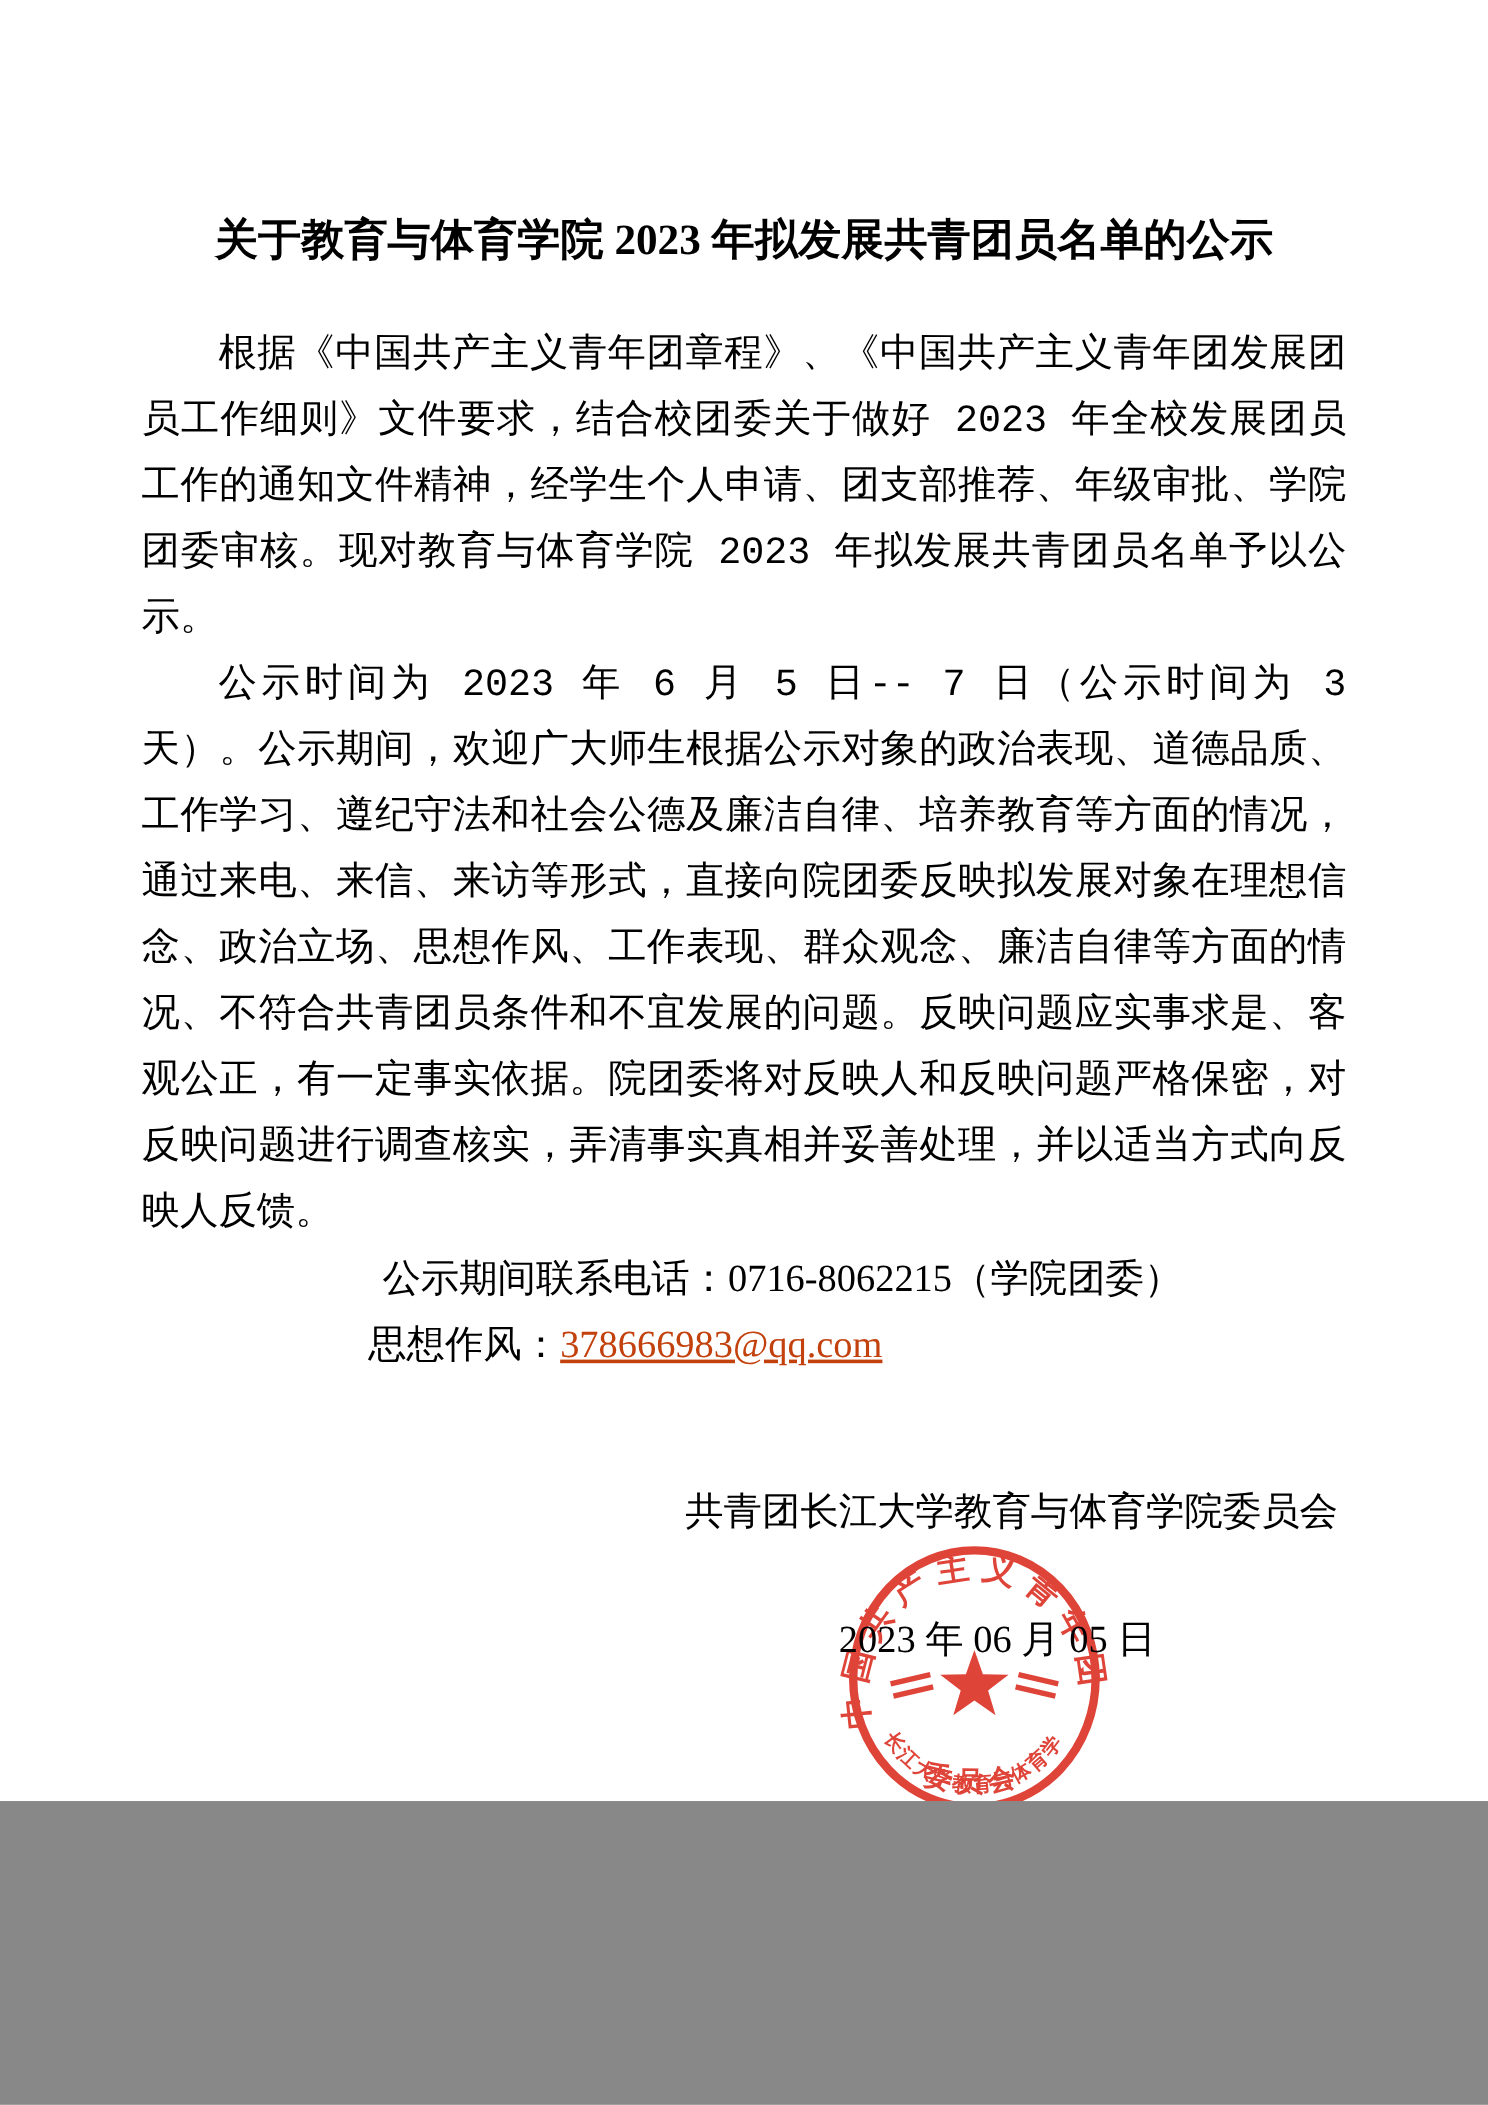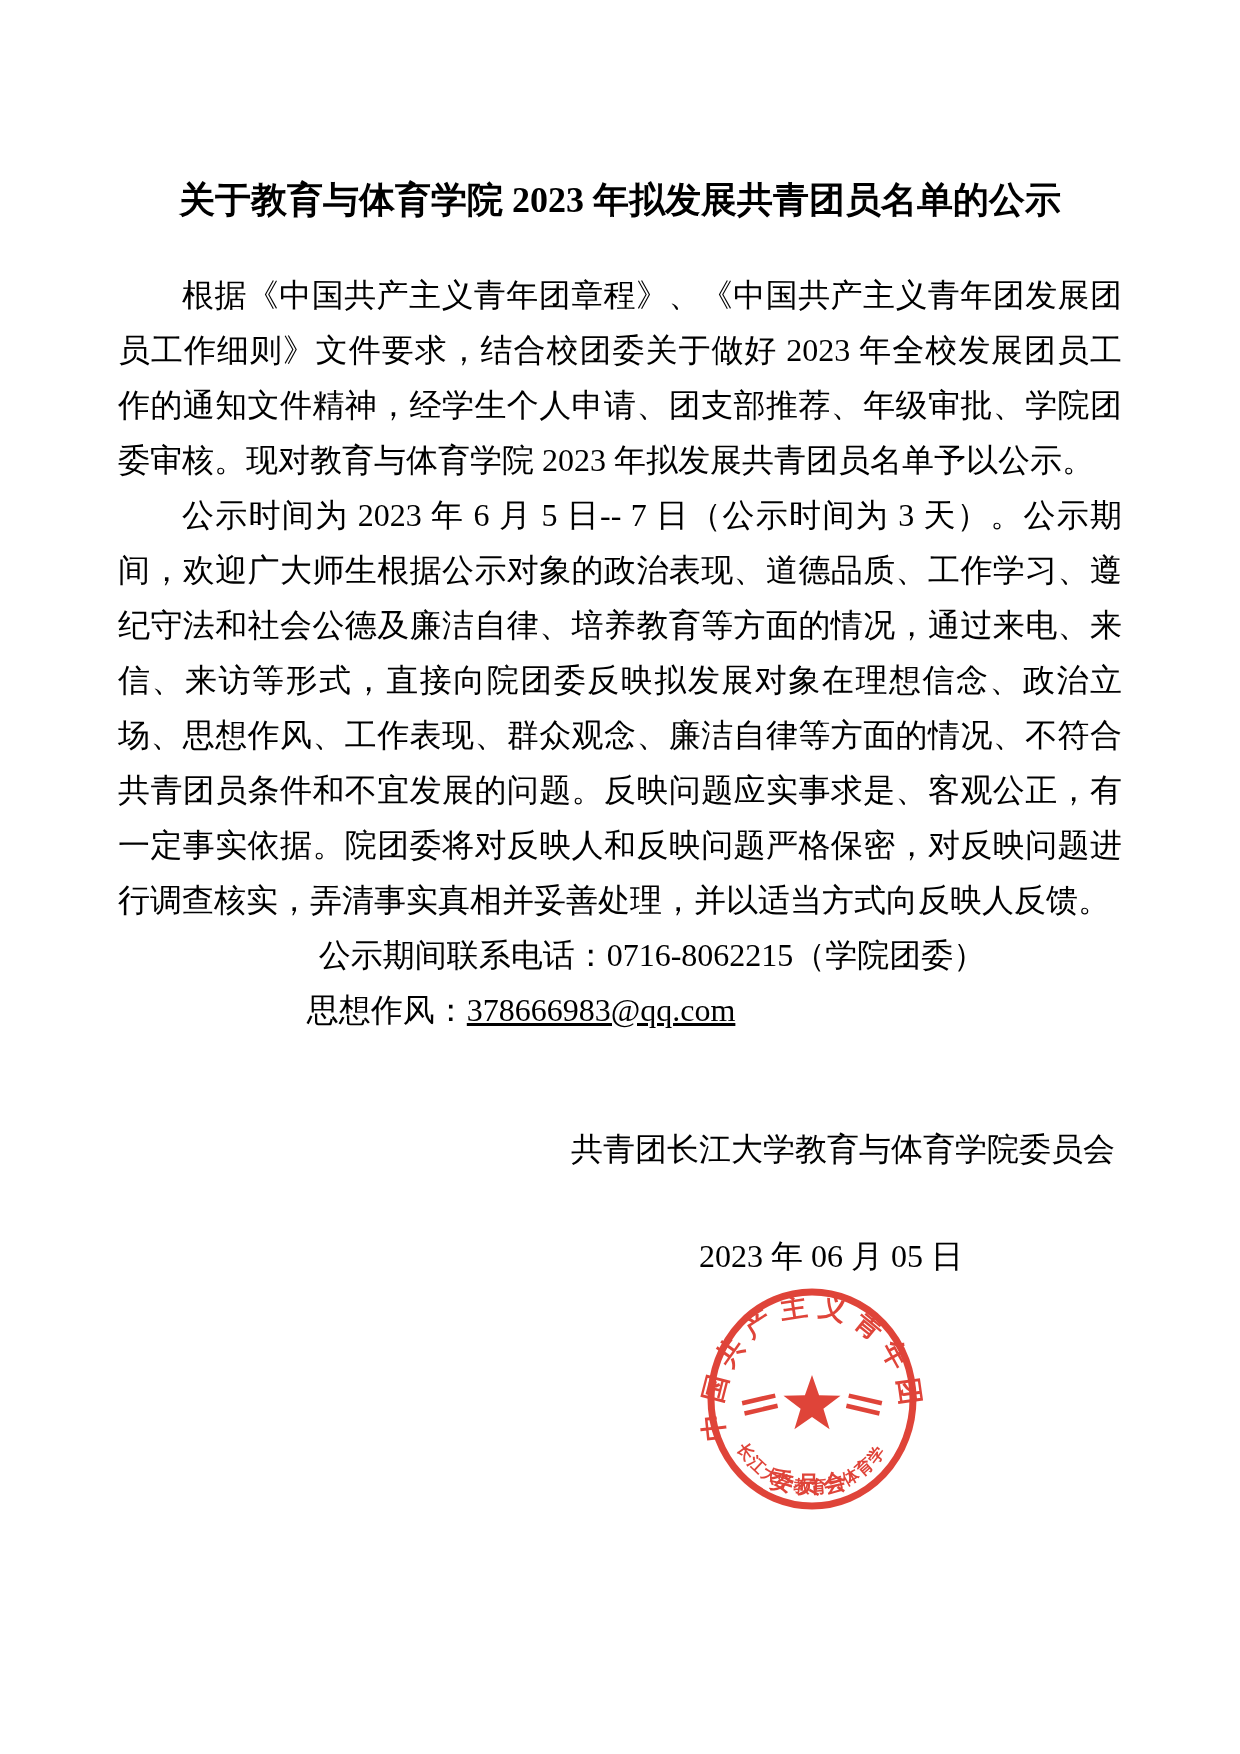--- a/index.html
+++ b/index.html
@@ -1,18 +1,18 @@
 <!DOCTYPE html>
 <html><head>
 <meta charset="utf-8">
 <style>
   html,body{margin:0;padding:0;background:#888;}
   .page{
     position:relative;
-    width:1240px;height:1754px;
+    width:1240px;height:1501px;
     margin:0 auto;
     background:#ffffff;
     font-family:"Liberation Serif","DejaVu Serif",serif;
     color:#000;
     overflow:hidden;
   }
   .content{
     position:absolute;
     left:118px;top:0;
     width:1004px;
@@ -27,36 +27,36 @@
     letter-spacing:0;
   }
   .body-par{
     margin:48px 0 0 0;
     font-size:32px;
     line-height:55px;
     text-align:justify;
     text-justify:inter-ideograph;
   }
   .body-par + .body-par{margin-top:0;}
-  .indent2{text-indent:2em;}
+  .indent2{text-indent:2em;font-family:Liberation Mono, monospace;}
   .contact-line{
     margin:0;
     font-size:32px;
     line-height:55px;
     text-indent:2em;
     text-align:center;
   }
   .email-line{
     margin:0;
     font-size:32px;
     line-height:55px;
     padding-left:5.9em;
   }
   .email-link{
-    color:#000000;
+    color:#c2410c;
     text-decoration:underline;
   }
   .attach-ref{
     margin:0;
     font-size:31px;
     line-height:55px;
     padding-left:2.8em;
     white-space:nowrap;
   }
   .attach-heading{

